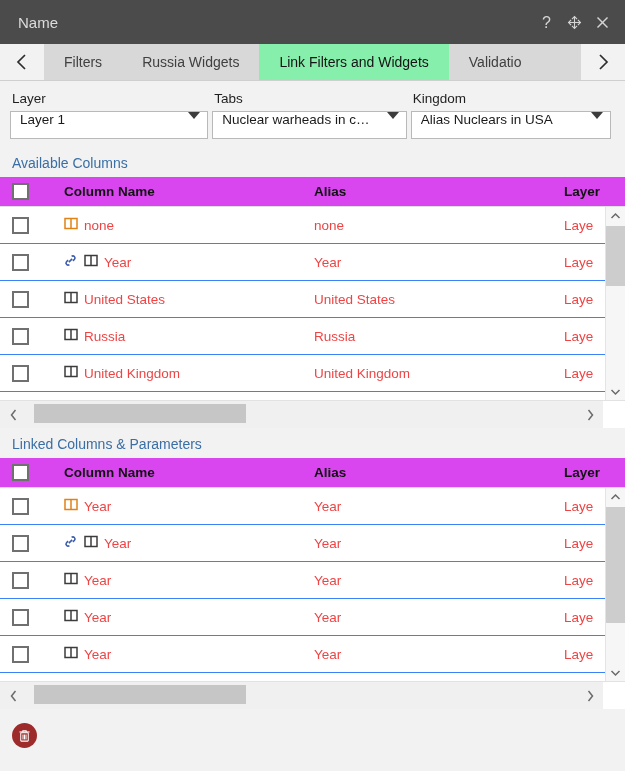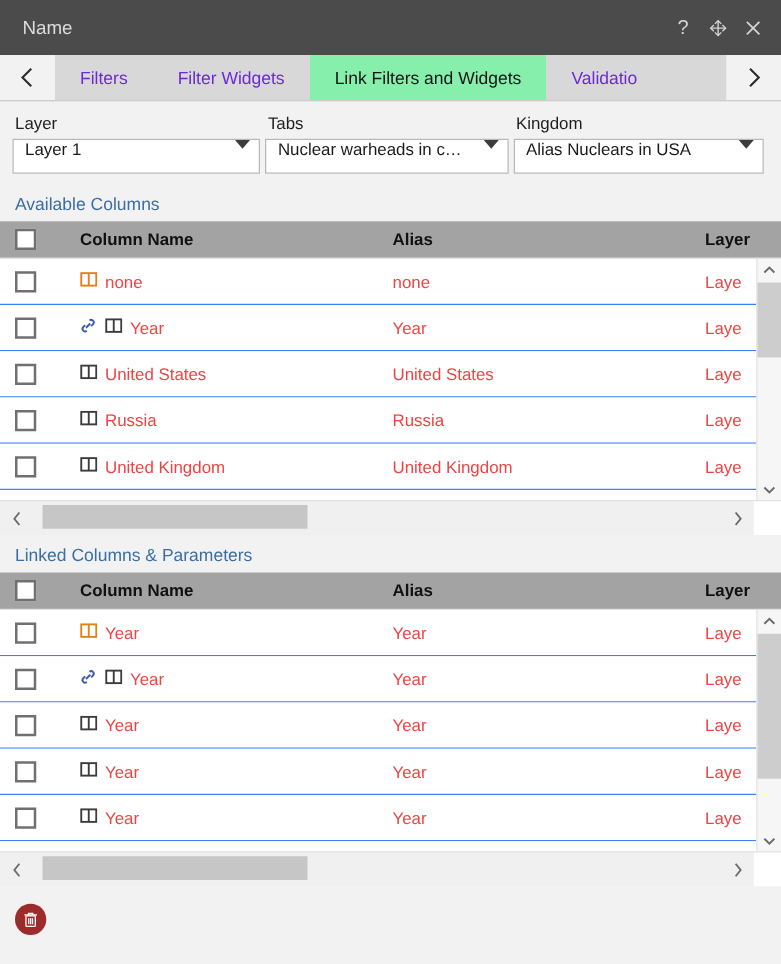--- a/index.html
+++ b/index.html
@@ -39,21 +39,21 @@
     border-bottom: 1px solid #cfcfcf; overflow: hidden;
   }
   .tab-nav {
     width: 44px; flex: none; background: #f2f2f2;
     display: flex; align-items: center; justify-content: center;
   }
   .tab-nav.right { margin-left: auto; }
   .tabs-wrap { display: flex; align-items: stretch; overflow: hidden; flex: 1; }
   .tab {
     display: flex; align-items: center; justify-content: center;
-    padding: 0 20px; font-size: 14px; color: #6d28d9;
+    padding: 0 20px; font-size: 14px; color: #404040;
     background: #d8d8d8; white-space: nowrap; flex: none;
   }
   .tab.active { background: #86efac; color: #141414; }
   .tab.clipped { overflow: hidden; }
 
   
   .selrow { display: flex; padding: 10px 14px 8px 10px; gap: 0; }
   .selgroup { display: flex; flex-direction: column; }
   .selgroup.g1 { width: 202px; }
   .selgroup.g2 { width: 198px; margin-left: 4px; }
@@ -68,21 +68,21 @@
     white-space: nowrap; overflow: hidden; text-overflow: clip;
   }
 
   
   .section-title {
     font-size: 14px; color: #3a6ea5; padding: 8px 0 6px 12px;
   }
   .table-block { position: relative; background: #ffffff; }
   .thead {
     display: flex; align-items: center; height: 30px;
-    background: #a3a3a3; border-bottom: 1px solid #e0e0e0;
+    background: #d946ef; border-bottom: 1px solid #e0e0e0;
     font-size: 13.5px; font-weight: bold; color: #111;
     padding-left: 12px; position: relative; overflow: hidden;
   }
   .cb {
     width: 17px; height: 17px; border: 2px solid #707070;
     background: #fff; flex: none;
   }
   .col-cb { width: 52px; flex: none; display: flex; align-items: center; }
   .col-name { width: 250px; flex: none; }
   .col-alias { width: 250px; flex: none; }
@@ -162,21 +162,21 @@
     <div class="tab-nav">
       <svg width="16" height="20" viewBox="0 0 16 20" stroke="#2d2d2d" stroke-width="1.7" fill="none">
           <polyline points="11,3 4,10 11,17"></polyline>
         </svg>
     </div>
     <div class="tabs-wrap">
       <div class="tab">
         <span>Filters</span>
       </div>
       <div class="tab">
-        <span>Filter Widgets</span>
+        <span>Russia Widgets</span>
       </div>
       <div class="tab active">
         <span>Link Filters and Widgets</span>
       </div>
       <div class="tab clipped">
         <span>Validatio</span>
       </div>
     </div>
     <div class="tab-nav right">
       <svg width="16" height="20" viewBox="0 0 16 20" stroke="#2d2d2d" stroke-width="1.7" fill="none">

